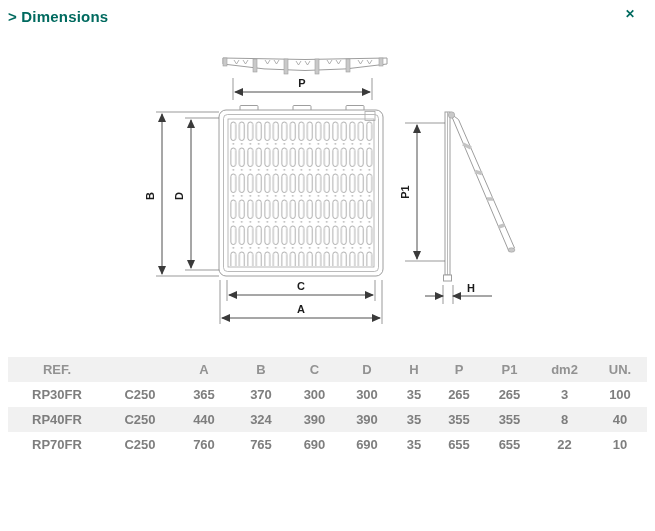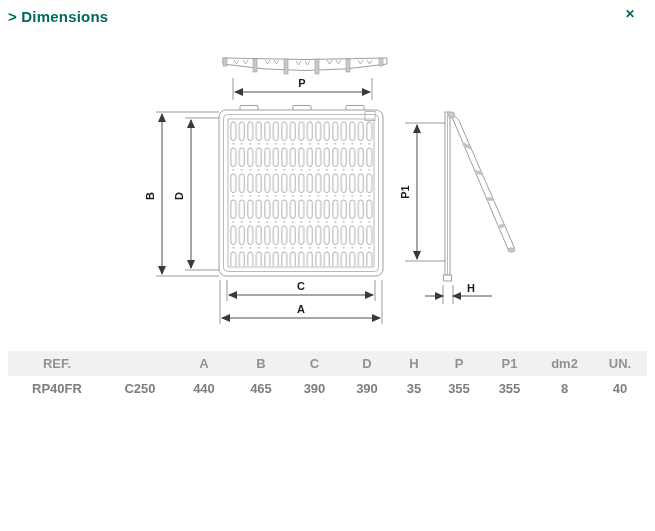--- a/index.html
+++ b/index.html
@@ -9,21 +9,21 @@
   .close-btn{position:absolute;top:6px;right:18px;background:none;border:none;cursor:pointer;
              color:#006a5f;font-size:12px;font-weight:bold;padding:2px;line-height:1;}
   .diagram-wrap{position:relative;height:315px;}
   .diagram-wrap svg{position:absolute;left:140px;top:18px;}
   .outline{fill:#ffffff;stroke:#9e9e9e;stroke-width:1;}
   .outline-thin{fill:none;stroke:#a8a8a8;stroke-width:.8;}
   .hatch{fill:#c9c9c9;stroke:#9e9e9e;stroke-width:.6;}
   .dim{stroke:#3a3a3a;stroke-width:.9;fill:none;}
   .ext{stroke:#6e6e6e;stroke-width:.7;fill:none;}
   .dim-label{font-family:"Liberation Sans",sans-serif;font-size:11px;font-weight:bold;fill:#1c1c1c;}
-  table.dims{width:639px;margin:6px 8px;border-collapse:collapse;table-layout:fixed;
+  table.dims{width:639px;margin:12px 8px;border-collapse:collapse;table-layout:fixed;
              font-weight:bold;color:#7e7e7e;}
   table.dims th{color:#929292;font-size:13px;font-weight:bold;}
   table.dims td{font-size:13px;}
   table.dims th,table.dims td{text-align:center;padding:5px 0;height:14px;white-space:nowrap;}
   thead tr{background:#f1f1f1;}
   tbody tr:nth-child(even){background:#f1f1f1;}
   tbody tr:nth-child(odd){background:#ffffff;}
   .c-ref{width:98px}.c-class{width:68px}.c-a{width:60px}.c-b{width:54px}.c-c{width:53px}
   .c-d{width:52px}.c-h{width:42px}.c-p{width:48px}.c-p1{width:53px}.c-dm2{width:57px}.c-un{width:54px}
 </style>
@@ -177,26 +177,52 @@
       <th>D</th>
       <th>H</th>
       <th>P</th>
       <th>P1</th>
       <th>dm2</th>
       <th>UN.</th>
     </tr>
   </thead>
   <tbody>
     <tr>
+      <td>RP30FR</td>
+      <td>C250</td>
+      <td>365</td>
+      <td>370</td>
+      <td>300</td>
+      <td>300</td>
+      <td>35</td>
+      <td>265</td>
+      <td>265</td>
+      <td>3</td>
+      <td>100</td>
+    </tr>
+    <tr>
       <td>RP40FR</td>
       <td>C250</td>
       <td>440</td>
-      <td>465</td>
+      <td>324</td>
       <td>390</td>
       <td>390</td>
       <td>35</td>
       <td>355</td>
       <td>355</td>
       <td>8</td>
       <td>40</td>
     </tr>
+    <tr>
+      <td>RP70FR</td>
+      <td>C250</td>
+      <td>760</td>
+      <td>765</td>
+      <td>690</td>
+      <td>690</td>
+      <td>35</td>
+      <td>655</td>
+      <td>655</td>
+      <td>22</td>
+      <td>10</td>
+    </tr>
   </tbody>
 </table>
 
 </body></html>

